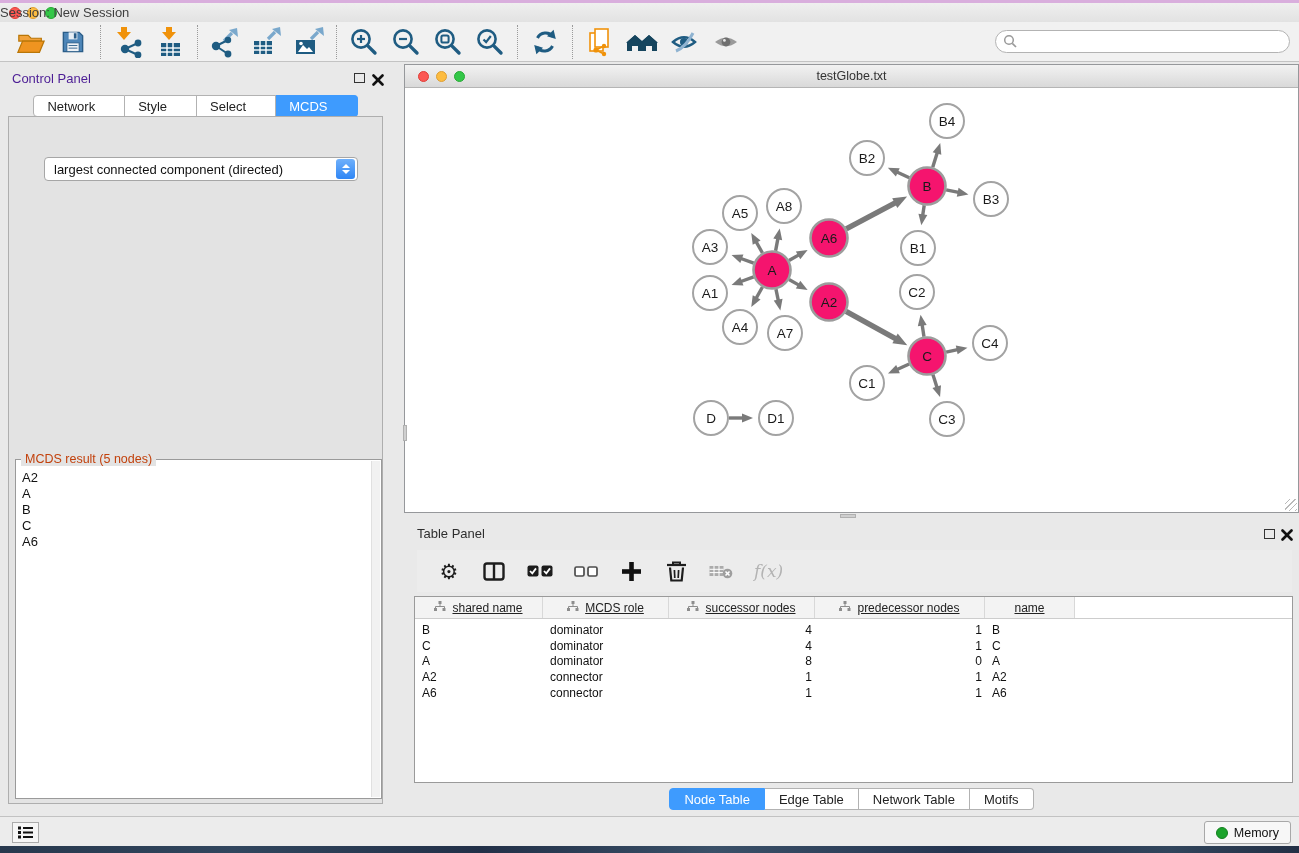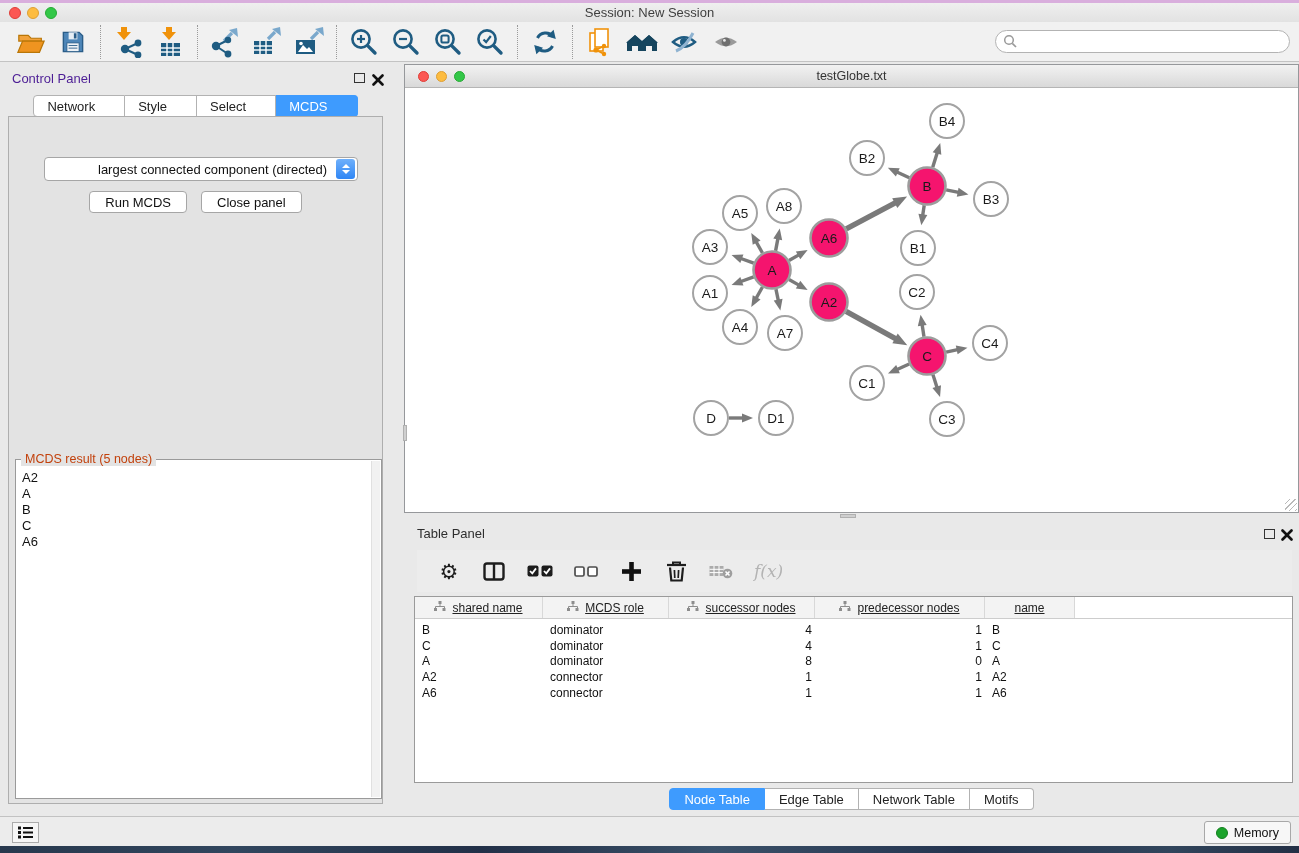--- a/index.html
+++ b/index.html
@@ -2,21 +2,21 @@
 <html><head>
 <meta charset="utf-8">
 <style>
   * { margin:0; padding:0; box-sizing:border-box; }
   html,body { width:1299px; height:853px; }
   body { position:relative; background:#e9e9e9; font-family:"Liberation Sans","DejaVu Sans",sans-serif; color:#1c1c1c; overflow:hidden; }
 
   
   .lavender-strip { position:absolute; left:0; top:0; width:1299px; height:3px; background:#d9aedd; }
   .titlebar { position:absolute; left:0; top:3px; width:1299px; height:19px; background:linear-gradient(#efefef,#e2e2e2); }
-  .titlebar .title { position:absolute; left:0; right:0; top:2px; text-align:center; font-size:13px; color:#3f3f3f; }
+  .titlebar .title { position:absolute; left:0; right:0; top:2px; font-size:13px; color:#3f3f3f; }
   .tl { position:absolute; width:12px; height:12px; border-radius:50%; top:4px; }
   .tl.red { left:9px;  background:#fc5753; border:1px solid #df3e38; }
   .tl.yel { left:27px; background:#fdbc40; border:1px solid #de9f34; }
   .tl.grn { left:45px; background:#33c748; border:1px solid #27aa35; }
 
   
   .toolbar { position:absolute; left:0; top:22px; width:1299px; height:40px; background:#f1f1f1; border-bottom:1px solid #c3c3c3; display:flex; align-items:center; padding-left:10px; }
   .tb-btn { width:42px; height:36px; display:flex; align-items:center; justify-content:center; }
   .tb-sep { width:1px; height:34px; border-left:1px dotted #9a9a9a; margin:0 6px; }
   .search-wrap { margin-left:auto; margin-right:9px; position:relative; }
@@ -31,21 +31,21 @@
   .panel-close { position:absolute; width:12px; height:12px; }
   .cp-close { right:7px; top:10px; }
   .cp-tabs { position:absolute; left:0; right:0; top:33px; display:flex; justify-content:center; }
   .tab { height:22px; padding:3px 29px 0 13px; background:#fff; border:1px solid #b2b2b2; border-left:none; font-size:13px; color:#222; }
   .tab:first-child { border-left:1px solid #b2b2b2; border-radius:4px 0 0 4px; }
   .tab:last-child { border-radius:0 4px 4px 0; }
   .tab.active { background:#3e9bfe; border-color:#3e9bfe; color:#fff; }
   .cp-body { position:absolute; left:8px; top:54px; width:375px; height:688px; background:#e3e3e3; border:1px solid #aeaeae; }
   .opt-label { position:absolute; left:0; right:0; top:16px; text-align:center; font-size:13px; color:#111; }
   .dropdown { position:absolute; left:35px; top:40px; width:314px; height:24px; background:#fff; border:1px solid #a6a6a6; border-radius:4px; display:flex; align-items:center; }
-  .dd-value { flex:1; font-size:13px; padding-left:9px; color:#111; white-space:nowrap; overflow:hidden;margin-left:44px; }
+  .dd-value { flex:1; font-size:13px; padding-left:9px; color:#111; white-space:nowrap; overflow:hidden; }
   .dd-stepper { width:19px; height:20px; margin-right:2px; border-radius:3px; background:linear-gradient(#6fb0fb,#2f86f5); display:flex; flex-direction:column; align-items:center; justify-content:center; gap:2px; }
   .dd-up { width:0; height:0; border-left:4px solid transparent; border-right:4px solid transparent; border-bottom:4px solid #fff; }
   .dd-down { width:0; height:0; border-left:4px solid transparent; border-right:4px solid transparent; border-top:4px solid #fff; }
   .cp-buttons { position:absolute; left:0; right:0; top:74px; display:flex; justify-content:center; gap:14px; }
   .btn { height:22px; padding:2px 15px; background:#fff; border:1px solid #a6a6a6; border-radius:4px; font-size:13px; color:#111; }
   .groupbox { position:absolute; left:6px; top:342px; width:367px; height:340px; border:1px solid #9a9a9a; background:#fff; }
   .groupbox-title { position:absolute; left:5px; top:-8px; background:#e3e3e3; padding:0 4px; font-size:12.5px; color:#c2410c; }
   .mcds-list { position:absolute; left:0; top:6px; right:10px; bottom:0; padding:4px 6px; font-size:13px; line-height:16px; color:#111; }
   .gb-scroll { position:absolute; right:1px; top:1px; bottom:1px; width:9px; background:#f1f1f1; border-left:1px solid #e0e0e0; }
 
@@ -271,24 +271,20 @@
     <div class="tab">Select</div>
     <div class="tab active">MCDS</div>
   </div>
   <div class="cp-body">
     <div class="dropdown">
       <div class="dd-value">largest connected component (directed)</div>
       <div class="dd-stepper">
           <span class="dd-up"></span>
           <span class="dd-down"></span>
         </div>
-    </div>
-    <div class="cp-buttons">
-      <button class="btn">Run MCDS</button>
-      <button class="btn">Close panel</button>
     </div>
     <div class="groupbox">
       <div class="groupbox-title">MCDS result (5 nodes)</div>
       <div class="mcds-list">
           <div>A2</div>
           <div>A</div>
           <div>B</div>
           <div>C</div>
           <div>A6</div>
         </div>

